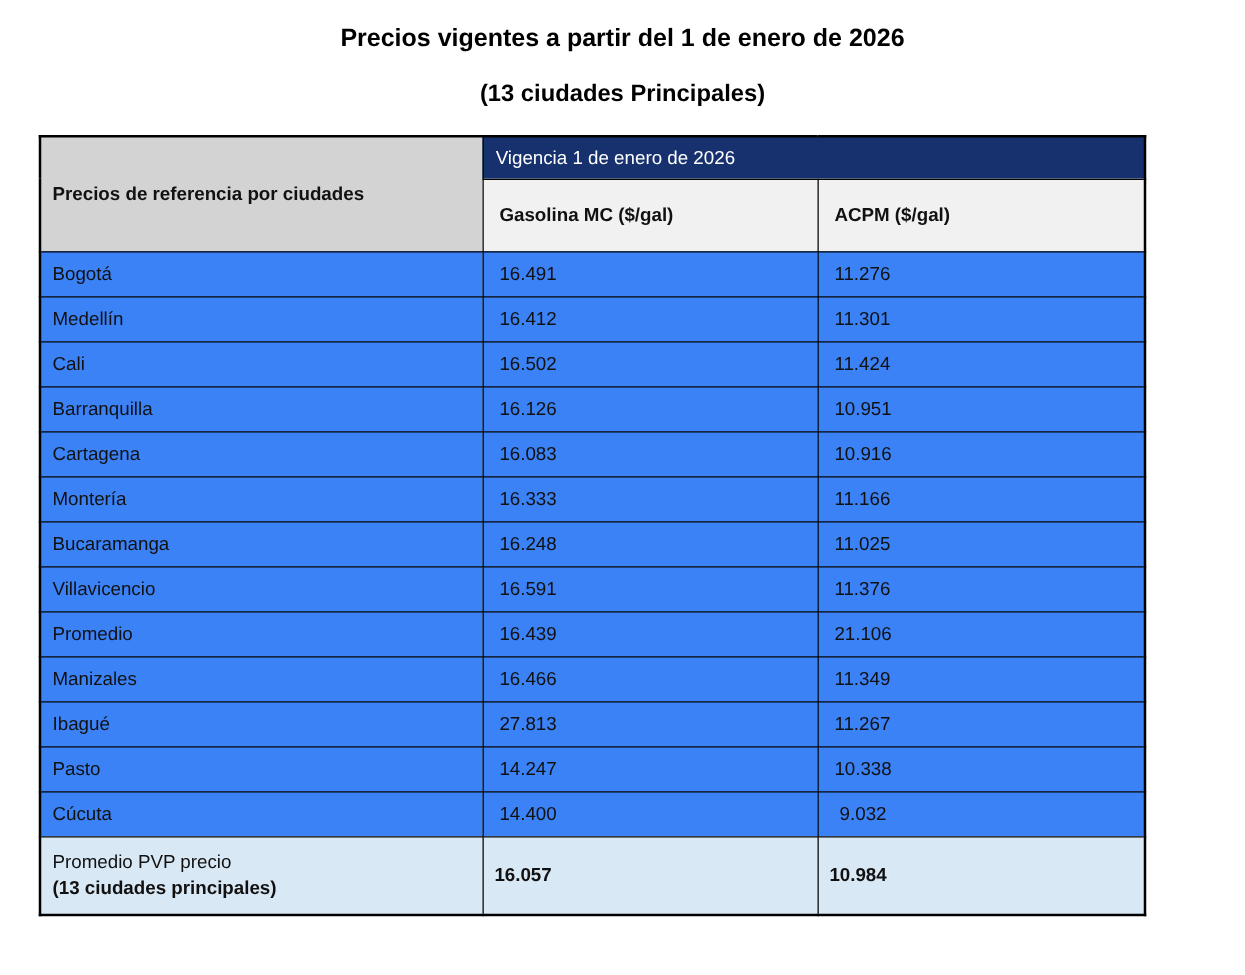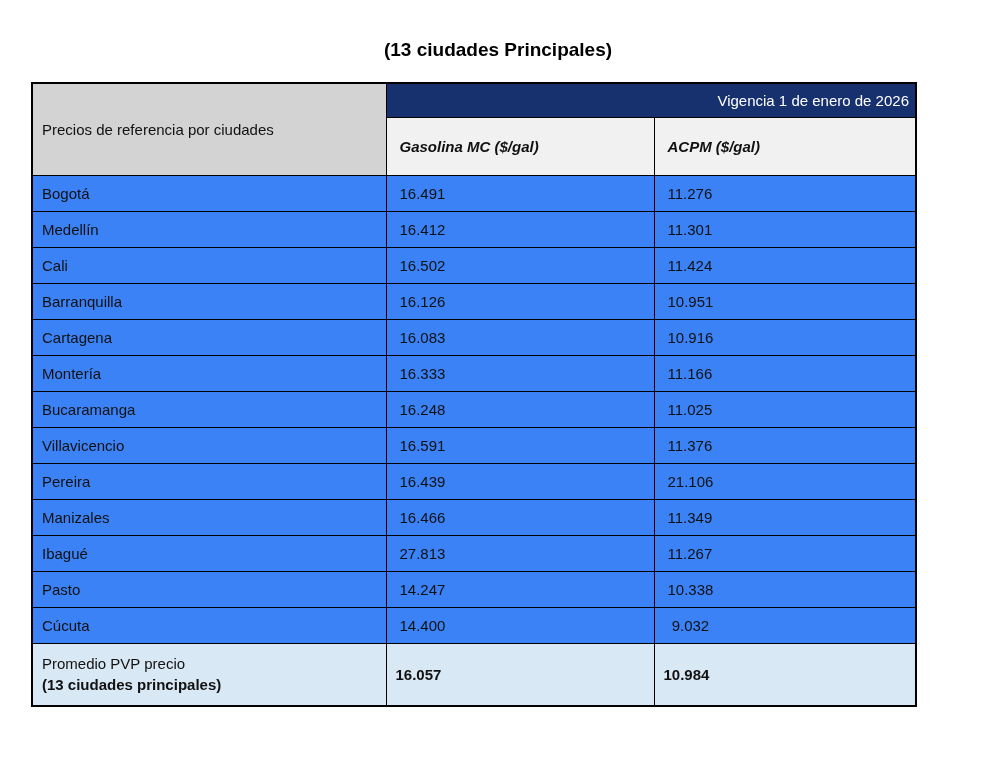--- a/index.html
+++ b/index.html
@@ -47,51 +47,50 @@
   col.c3 { width: 262px; }
   th, td {
     border: 1px solid var(--border);
     font-size: 15px;
     text-align: left;
     vertical-align: middle;
     padding: 0 6px 0 9px;
   }
   th.rowhead {
     background: var(--header-bg);
-    font-weight: normal;
+    font-weight: bold;
     height: 76px;
   }
   th.banner {
     background: var(--banner-bg);
     color: var(--banner-text);
     font-weight: normal;
     height: 34px;
     padding-left: 10px;
-    text-align: right;
   }
   tr.subhead th {
     background: var(--subheader-bg);
     font-weight: bold;
     height: 58px;
     padding-left: 13px;
-    font-style: italic;
   }
   tbody td { height: 36px; background: #3b82f6; }
   td.val { padding-left: 13px; white-space: pre; margin-top: 16px; }
   tfoot td {
     background: var(--footer-bg);
     height: 63px;
   }
   td.flabel { line-height: 21px; }
   td.fval { font-weight: bold; }
 </style>
 </head>
 <body>
 
 <div class="page">
+  <h1 class="title">Precios vigentes a partir del 1 de enero de 2026</h1>
   <h2 class="subtitle">(13 ciudades Principales)</h2>
 
   <table class="prices">
     <colgroup>
         <col class="c1">
         <col class="c2">
         <col class="c3">
       </colgroup>
     <thead>
       <tr>
@@ -146,21 +145,21 @@
     <td class="val">11.025</td>
   </tr>
 
   <tr>
     <td class="city">Villavicencio</td>
     <td class="val">16.591</td>
     <td class="val">11.376</td>
   </tr>
 
   <tr>
-    <td class="city">Pereira</td>
+    <td class="city">Promedio</td>
     <td class="val">16.439</td>
     <td class="val">21.106</td>
   </tr>
 
   <tr>
     <td class="city">Manizales</td>
     <td class="val">16.466</td>
     <td class="val">11.349</td>
   </tr>
 

